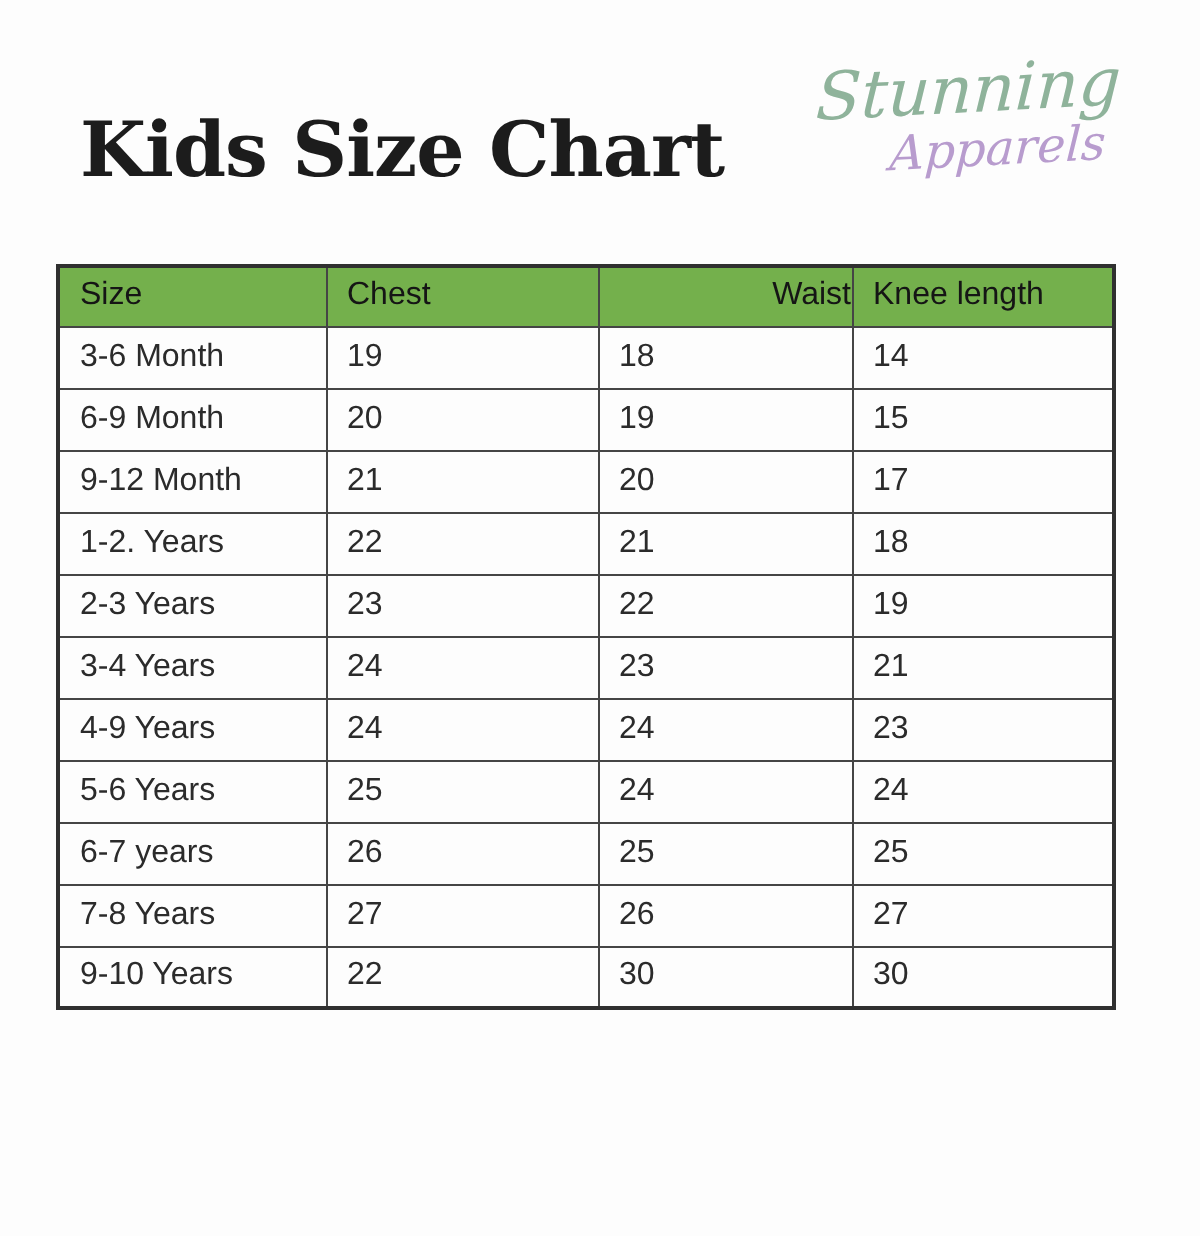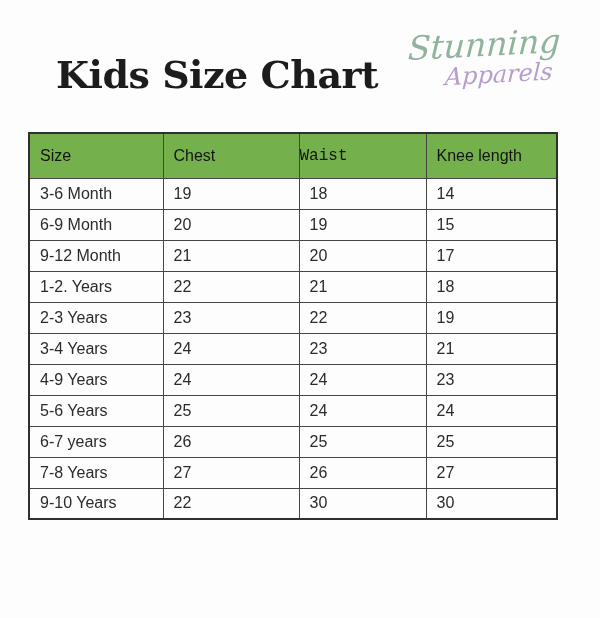--- a/index.html
+++ b/index.html
@@ -14,21 +14,21 @@
   }
   *{margin:0;padding:0;box-sizing:border-box;}
   html,body{width:600px;height:618px;overflow:hidden;}
   body{
     background:var(--page-bg);
     font-family:"Liberation Sans", sans-serif;
     position:relative;
   }
   .page-title{
     position:absolute;
-    left:56px;
+    left:40px;
     top:52px;
     font-family:"DejaVu Serif", serif;
     font-weight:700;
     font-size:38px;
     letter-spacing:-0.5px;
     color:var(--title-text);
     white-space:nowrap;
   }
   .logo{
     position:absolute;
@@ -78,26 +78,25 @@
     text-align:left;
     vertical-align:middle;
     font-weight:400;
     white-space:nowrap;
     overflow:hidden;
   }
   .size-table{border:2px solid var(--outer-border);}
   .size-table thead th{
     background:var(--header-green);
     color:#151515;
-    height:45px;
+    height:30px;
   }
   .size-table thead th.th-center{
-    text-align:left;
+    text-align:right;
     padding-left:0;
-    font-family:Liberation Mono, monospace;
   }
 </style>
 </head>
 <body>
 
 <div class="page-title">Kids Size Chart</div>
 
 <div class="logo">
   <span class="logo-line1">Stunning</span>
   <span class="logo-line2">Apparels</span>

